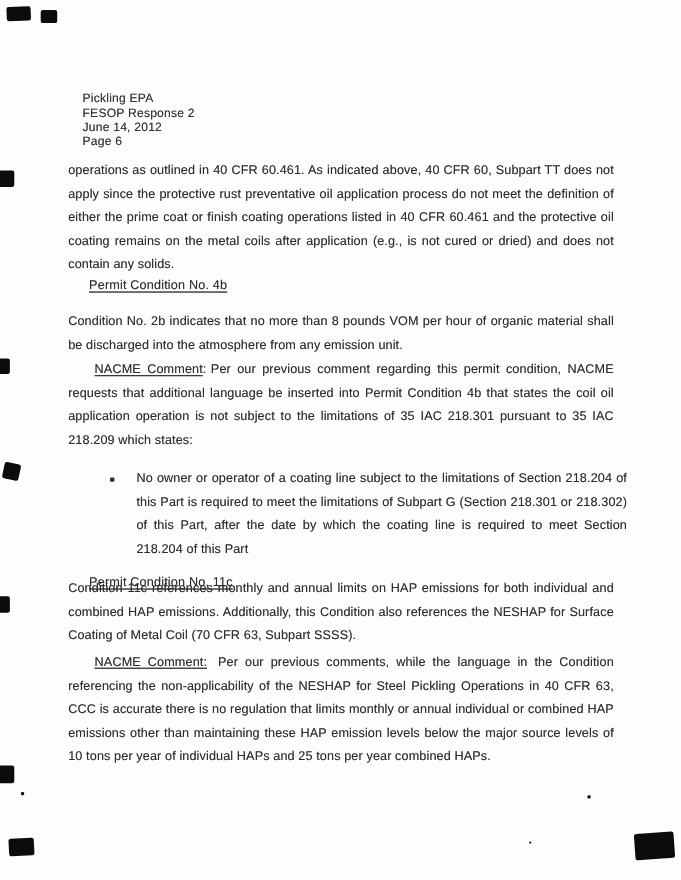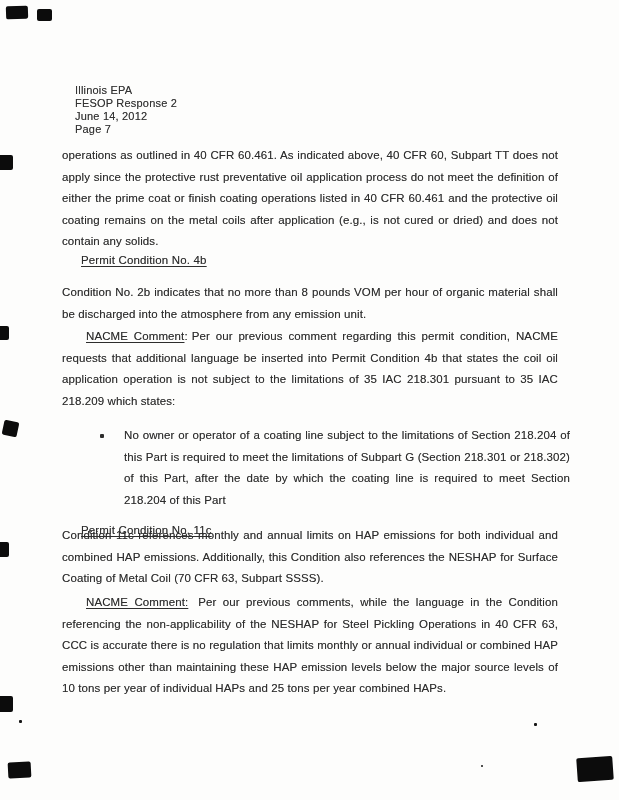--- a/index.html
+++ b/index.html
@@ -86,24 +86,24 @@
     background: #161616;
     border-radius: 1px;
   }
 </style>
 </head>
 <body>
 
 <div class="page">
 
   <div class="header">
-    <div>Illinois EPA</div>
+    <div>Pickling EPA</div>
     <div>FESOP Response 2</div>
     <div>June 14, 2012</div>
-    <div>Page 7</div>
+    <div>Page 6</div>
   </div>
 
   <p class="block" style="top:145px;">operations as outlined in 40 CFR 60.461. As indicated above, 40 CFR 60, Subpart TT does not apply since the protective rust preventative oil application process do not meet the definition of either the prime coat or finish coating operations listed in 40 CFR 60.461 and the protective oil coating remains on the metal coils after application (e.g., is not cured or dried) and does not contain any solids.</p>
 
   <h2 class="heading" style="top:252px;">Permit Condition No. 4b</h2>
 
   <p class="block" style="top:282px;">Condition No. 2b indicates that no more than 8 pounds VOM per hour of organic material shall be discharged into the atmosphere from any emission unit.</p>
 
   <p class="block" style="top:326px;"><span class="comment-label">NACME Comment</span><span class="label-gap-sm">:</span><span>Per our previous comment regarding this permit condition, NACME requests that additional language be inserted into Permit Condition 4b that states the coil oil application operation is not subject to the limitations of 35 IAC 218.301 pursuant to 35 IAC 218.209 which states:</span></p>
 

